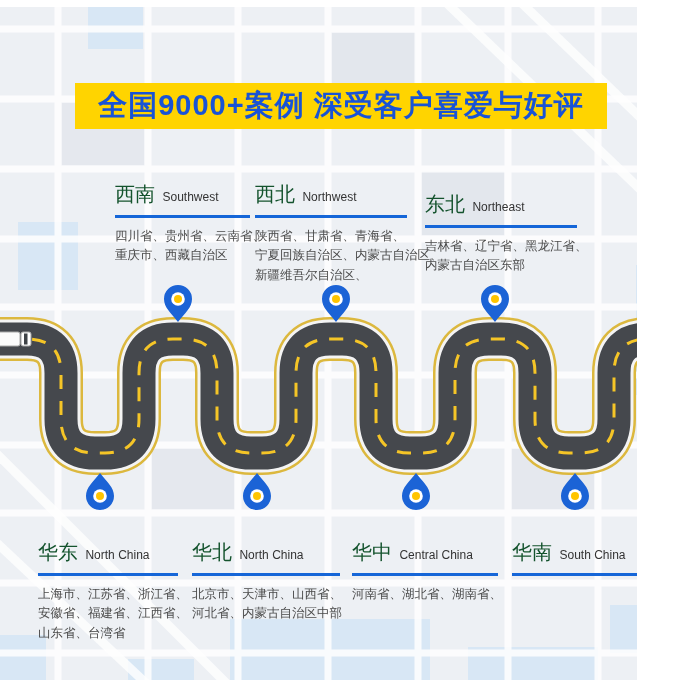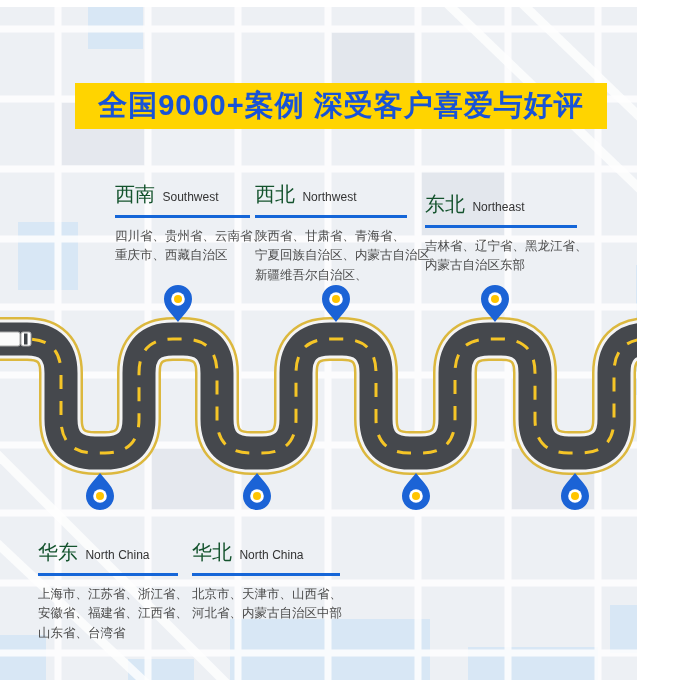--- a/index.html
+++ b/index.html
@@ -152,22 +152,33 @@
 
   <div class="region" style="left:192px;top:532px;width:148px">
     <div class="region-header">
       <span class="zh">华北</span>
       <span class="en">North China</span>
     </div>
     <div class="provinces">北京市、天津市、山西省、
 河北省、内蒙古自治区中部</div>
   </div>
 
+  <div class="region" style="left:352px;top:532px;width:146px">
+    <div class="region-header">
+      <span class="zh">华中</span>
+      <span class="en">Central China</span>
+    </div>
+    <div class="provinces">河南省、湖北省、湖南省、</div>
+  </div>
 
   <div class="region" style="left:512px;top:532px;width:156px">
+    <div class="region-header">
+      <span class="zh">华南</span>
+      <span class="en">South China</span>
+    </div>
   </div>
 
   <svg class="road-layer" width="680" height="680" viewBox="0 0 680 680">
 
     <g>
       <path d="M -20 332 H 27 Q 61 332 61 366 V 412 Q 61 446 95 446 H 105 Q 139 446 139 412 V 366 Q 139 332 173 332 H 183 Q 217 332 217 366 V 412 Q 217 446 251 446 H 262 Q 296 446 296 412 V 366 Q 296 332 330 332 H 342 Q 376 332 376 366 V 412 Q 376 446 410 446 H 421 Q 455 446 455 412 V 366 Q 455 332 489 332 H 501 Q 535 332 535 366 V 412 Q 535 446 569 446 H 580 Q 614 446 614 412 V 366 Q 614 332 648 332 H 700" fill="none" stroke="#dcb83e" stroke-width="44" stroke-linejoin="round"></path>
       <path d="M -20 332 H 27 Q 61 332 61 366 V 412 Q 61 446 95 446 H 105 Q 139 446 139 412 V 366 Q 139 332 173 332 H 183 Q 217 332 217 366 V 412 Q 217 446 251 446 H 262 Q 296 446 296 412 V 366 Q 296 332 330 332 H 342 Q 376 332 376 366 V 412 Q 376 446 410 446 H 421 Q 455 446 455 412 V 366 Q 455 332 489 332 H 501 Q 535 332 535 366 V 412 Q 535 446 569 446 H 580 Q 614 446 614 412 V 366 Q 614 332 648 332 H 700" fill="none" stroke="#f4f4f4" stroke-width="39" stroke-linejoin="round"></path>
       <path d="M -20 332 H 27 Q 61 332 61 366 V 412 Q 61 446 95 446 H 105 Q 139 446 139 412 V 366 Q 139 332 173 332 H 183 Q 217 332 217 366 V 412 Q 217 446 251 446 H 262 Q 296 446 296 412 V 366 Q 296 332 330 332 H 342 Q 376 332 376 366 V 412 Q 376 446 410 446 H 421 Q 455 446 455 412 V 366 Q 455 332 489 332 H 501 Q 535 332 535 366 V 412 Q 535 446 569 446 H 580 Q 614 446 614 412 V 366 Q 614 332 648 332 H 700" fill="none" stroke="#45484d" stroke-width="33" stroke-linejoin="round"></path>
       <path d="M -20 332 H 27 Q 61 332 61 366 V 412 Q 61 446 95 446 H 105 Q 139 446 139 412 V 366 Q 139 332 173 332 H 183 Q 217 332 217 366 V 412 Q 217 446 251 446 H 262 Q 296 446 296 412 V 366 Q 296 332 330 332 H 342 Q 376 332 376 366 V 412 Q 376 446 410 446 H 421 Q 455 446 455 412 V 366 Q 455 332 489 332 H 501 Q 535 332 535 366 V 412 Q 535 446 569 446 H 580 Q 614 446 614 412 V 366 Q 614 332 648 332 H 700" fill="none" stroke="#f5c527" stroke-width="3" stroke-dasharray="14 12" stroke-linejoin="round"></path>
     </g>

